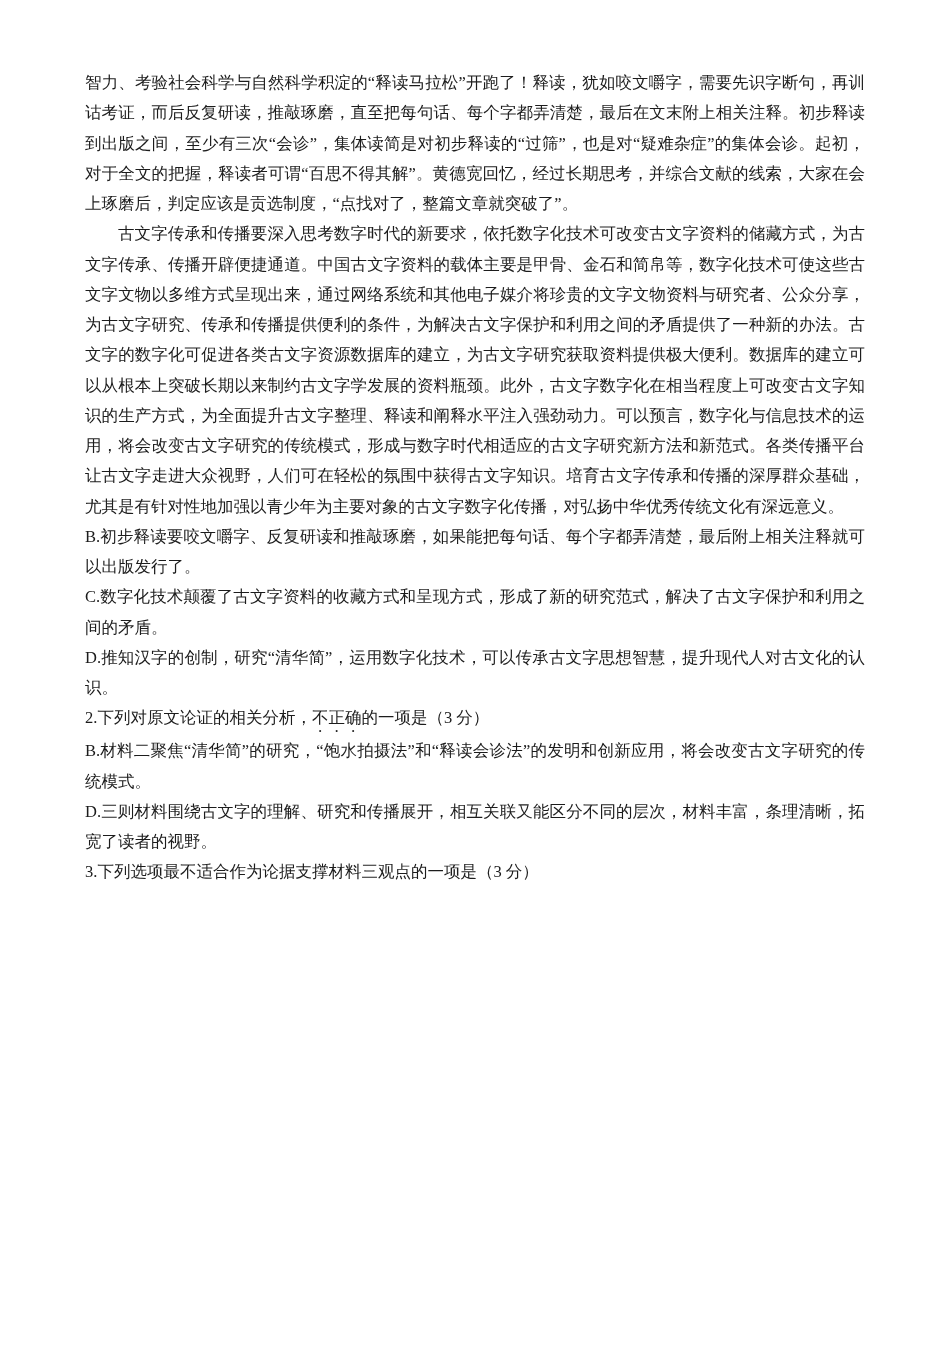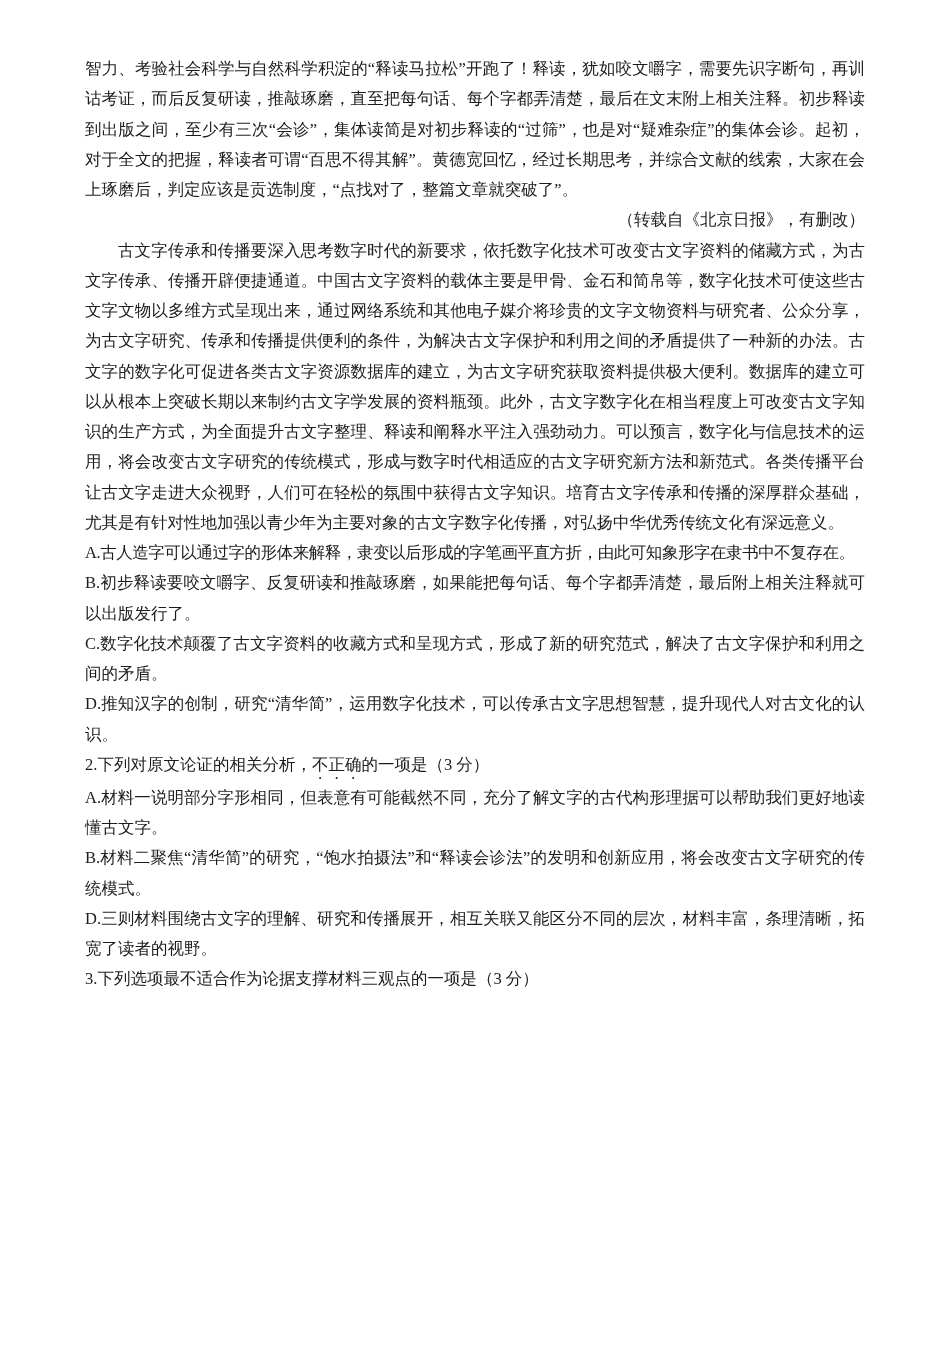--- a/index.html
+++ b/index.html
@@ -7,21 +7,21 @@
     padding: 0;
     background: #ffffff;
     width: 950px;
     height: 1345px;
     overflow: hidden;
   }
   .page {
     box-sizing: border-box;
     width: 950px;
     height: 1345px;
-    padding: 54px 85px 0 85px;
+    padding: 68px 85px 0 85px;
     font-family: "Liberation Serif", "DejaVu Serif", serif;
     font-size: 16.5px;
     line-height: 30.25px;
     color: #1c1c1c;
     background: #ffffff;
   }
   p { margin: 0; padding: 0; }
   .para   { text-align: justify; }
   .indent-first { text-indent: 2em; }
   .attr   { text-align: right; }
@@ -35,36 +35,33 @@
     text-emphasis-position: under right;
   }
 </style>
 </head>
 <body>
 
 <div class="page">
 
   <p class="para">智力、考验社会科学与自然科学积淀的“释读马拉松”开跑了！释读，犹如咬文嚼字，需要先识字断句，再训诂考证，而后反复研读，推敲琢磨，直至把每句话、每个字都弄清楚，最后在文末附上相关注释。初步释读到出版之间，至少有三次“会诊”，集体读简是对初步释读的“过筛”，也是对“疑难杂症”的集体会诊。起初，对于全文的把握，释读者可谓“百思不得其解”。黄德宽回忆，经过长期思考，并综合文献的线索，大家在会上琢磨后，判定应该是贡选制度，“点找对了，整篇文章就突破了”。</p>
 
-  <p class="attr">（转载自《北京日报》，有删改）</p>
 
 
   <p class="para indent-first">古文字传承和传播要深入思考数字时代的新要求，依托数字化技术可改变古文字资料的储藏方式，为古文字传承、传播开辟便捷通道。中国古文字资料的载体主要是甲骨、金石和简帛等，数字化技术可使这些古文字文物以多维方式呈现出来，通过网络系统和其他电子媒介将珍贵的文字文物资料与研究者、公众分享，为古文字研究、传承和传播提供便利的条件，为解决古文字保护和利用之间的矛盾提供了一种新的办法。古文字的数字化可促进各类古文字资源数据库的建立，为古文字研究获取资料提供极大便利。数据库的建立可以从根本上突破长期以来制约古文字学发展的资料瓶颈。此外，古文字数字化在相当程度上可改变古文字知识的生产方式，为全面提升古文字整理、释读和阐释水平注入强劲动力。可以预言，数字化与信息技术的运用，将会改变古文字研究的传统模式，形成与数字时代相适应的古文字研究新方法和新范式。各类传播平台让古文字走进大众视野，人们可在轻松的氛围中获得古文字知识。培育古文字传承和传播的深厚群众基础，尤其是有针对性地加强以青少年为主要对象的古文字数字化传播，对弘扬中华优秀传统文化有深远意义。</p>
 
 
   <section>
-    <p class="opt tight">A.古人造字可以通过字的形体来解释，隶变以后形成的字笔画平直方折，由此可知象形字在隶书中不复存在。</p>
     <p class="opt">B.初步释读要咬文嚼字、反复研读和推敲琢磨，如果能把每句话、每个字都弄清楚，最后附上相关注释就可以出版发行了。</p>
     <p class="opt">C.数字化技术颠覆了古文字资料的收藏方式和呈现方式，形成了新的研究范式，解决了古文字保护和利用之间的矛盾。</p>
     <p class="opt">D.推知汉字的创制，研究“清华简”，运用数字化技术，可以传承古文字思想智慧，提升现代人对古文化的认识。</p>
   </section>
 
   <section>
     <p class="stem"><span>2.下列对原文论证的相关分析，</span><span class="emph">不正确</span><span>的一项是（3 分）</span></p>
-    <p class="opt">A.材料一说明部分字形相同，但表意有可能截然不同，充分了解文字的古代构形理据可以帮助我们更好地读懂古文字。</p>
     <p class="opt">B.材料二聚焦“清华简”的研究，“饱水拍摄法”和“释读会诊法”的发明和创新应用，将会改变古文字研究的传统模式。</p>
     <p class="opt">D.三则材料围绕古文字的理解、研究和传播展开，相互关联又能区分不同的层次，材料丰富，条理清晰，拓宽了读者的视野。</p>
   </section>
 
   <section>
     <p class="stem">3.下列选项最不适合作为论据支撑材料三观点的一项是（3 分）</p>
   </section>
 
 </div>
 

